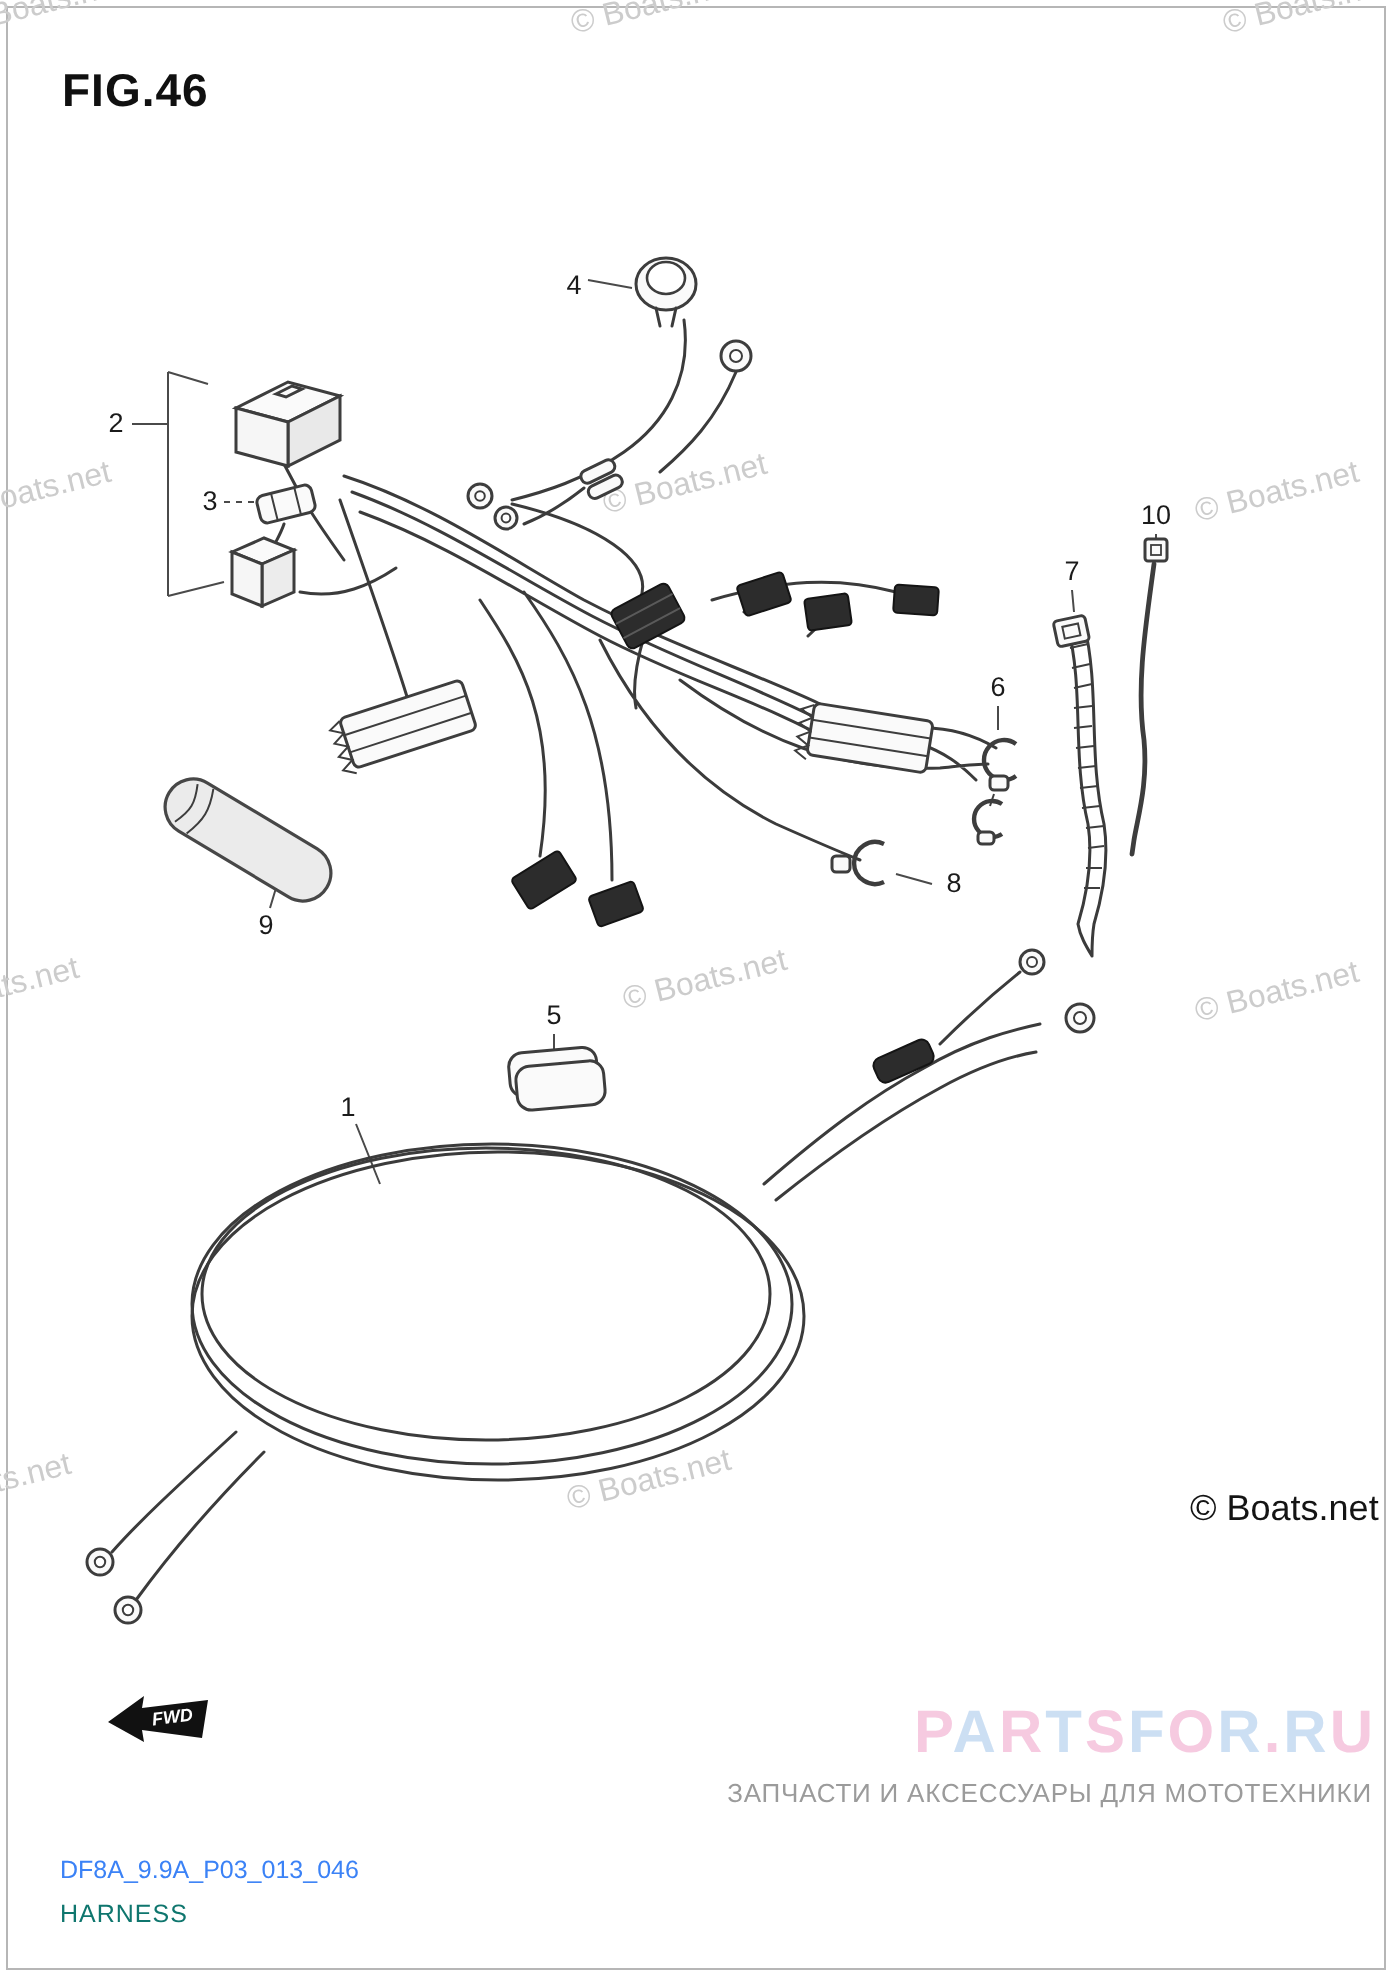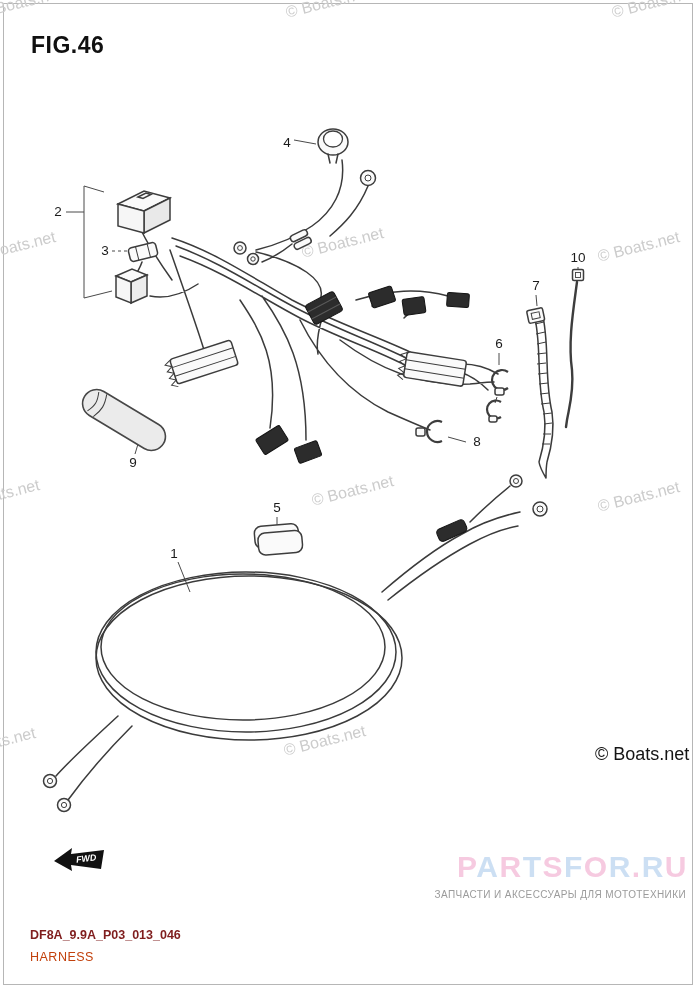--- a/index.html
+++ b/index.html
@@ -4,24 +4,24 @@
 <style>
   html,body{margin:0;padding:0;}
   body{
     width:696px;height:988px;position:relative;background:#ffffff;
     font-family:"Liberation Sans",sans-serif;overflow:hidden;
   }
   .frame{position:absolute;inset:3px;border:1px solid #b6b6b6;pointer-events:none;}
   .fig-title{position:absolute;left:31px;top:32px;font-size:23px;font-weight:bold;color:#101010;letter-spacing:.5px;}
   .wm{position:absolute;color:#cccccc;font-size:16px;white-space:nowrap;transform:rotate(-14deg);transform-origin:left center;}
   .wm-dark{position:absolute;color:#141414;font-size:18px;white-space:nowrap;}
-  .footer-tagline{position:absolute;right:10px;top:889px;font-size:10px;color:#9b9b9b;letter-spacing:.4px;}
+  .footer-tagline{position:absolute;right:10px;top:889px;font-size:13px;color:#9b9b9b;letter-spacing:.4px;}
   .footer-logo{position:absolute;right:8px;top:850px;font-size:30px;font-weight:bold;letter-spacing:1.5px;opacity:.55;white-space:nowrap;}
-  .part-code{position:absolute;left:30px;top:928px;font-size:12.5px;color:#7f1d1d;font-weight:bold;}
-  .part-name{position:absolute;left:30px;top:950px;font-size:12.5px;color:#c2410c;letter-spacing:.5px;}
+  .part-code{position:absolute;left:30px;top:928px;font-size:12.5px;color:#3b82f6;}
+  .part-name{position:absolute;left:30px;top:950px;font-size:12.5px;color:#0f766e;letter-spacing:.5px;}
   svg text.plabel{font-family:"Liberation Sans",sans-serif;font-size:13.5px;fill:#1b1b1b;text-anchor:middle;}
   .wire{stroke:#3b3b3b;stroke-width:1.5;fill:none;stroke-linecap:round;}
   .thin{stroke:#3d3d3d;stroke-width:1;fill:none;}
   .ldr{stroke:#4a4a4a;stroke-width:1;fill:none;}
   .part-fill{fill:#fafafa;stroke:#3d3d3d;stroke-width:1.5;}
   .dark{fill:#2c2c2c;stroke:#141414;stroke-width:1;}
 </style>
 </head>
 <body>
 

